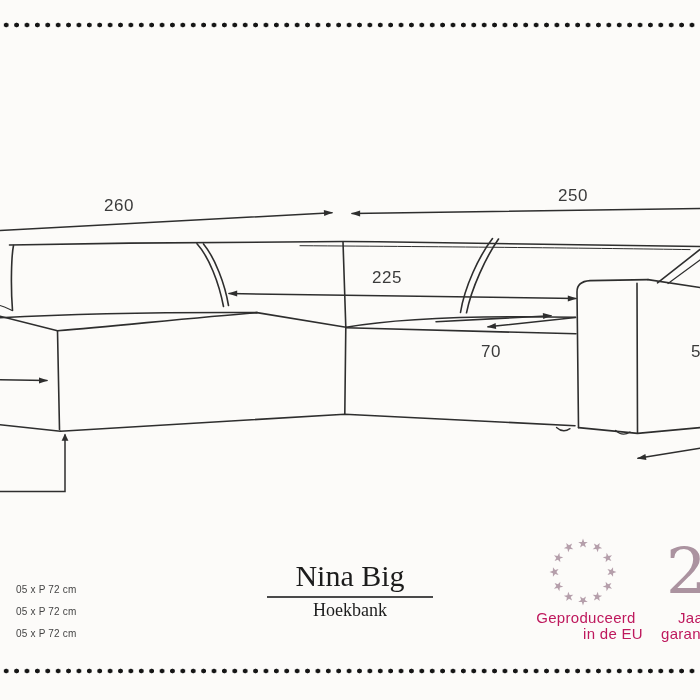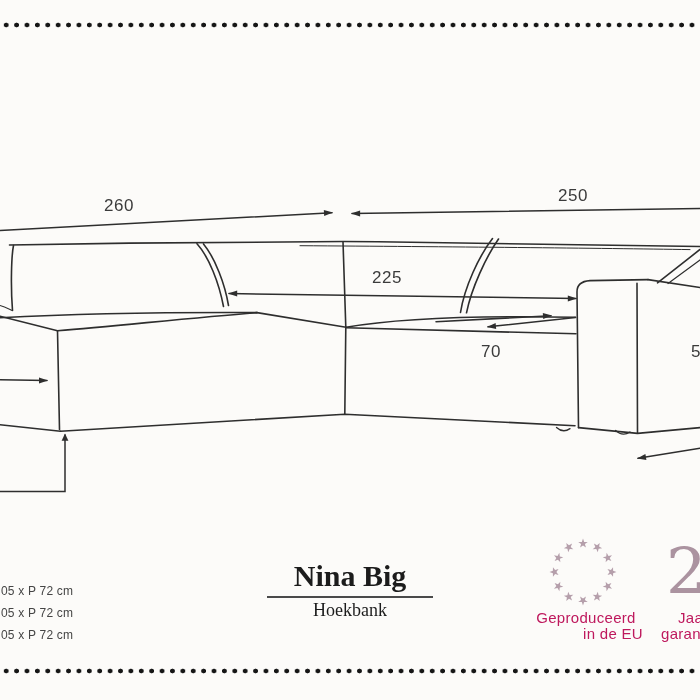--- a/index.html
+++ b/index.html
@@ -14,26 +14,27 @@
     background-size:10.4px 8px;background-position:1px center;background-repeat:repeat-x;
   }
   #dots-top{top:21px;}
   #dots-bottom{top:667px;}
   svg#drawing{position:absolute;left:0;top:0;}
   .dim-label{
     position:absolute;font-size:17px;color:#3b3b3b;letter-spacing:.5px;
     font-family:"Liberation Sans",sans-serif;white-space:nowrap;
   }
   .spec-line{
-    position:absolute;left:1px;font-size:12px;color:#454545;letter-spacing:.2px;
+    position:absolute;left:1px;font-size:10px;color:#454545;letter-spacing:.2px;
     white-space:nowrap;
+    padding-left:15px;
   }
   .title-name{
     position:absolute;left:350px;top:559px;transform:translateX(-50%);
-    font-family:"Liberation Serif",serif;font-weight:bold;font-size:30px;color:#1c1c1c;
+    font-family:"Liberation Serif",serif;font-weight:normal;font-size:30px;color:#1c1c1c;
     white-space:nowrap;
   }
   .title-rule{
     position:absolute;left:267px;top:596px;width:166px;height:2px;background:#4a4a4a;
   }
   .title-sub{
     position:absolute;left:350px;top:600px;transform:translateX(-50%);
     font-family:"Liberation Serif",serif;font-size:18px;color:#1c1c1c;white-space:nowrap;
   }
   .mauve-text{

